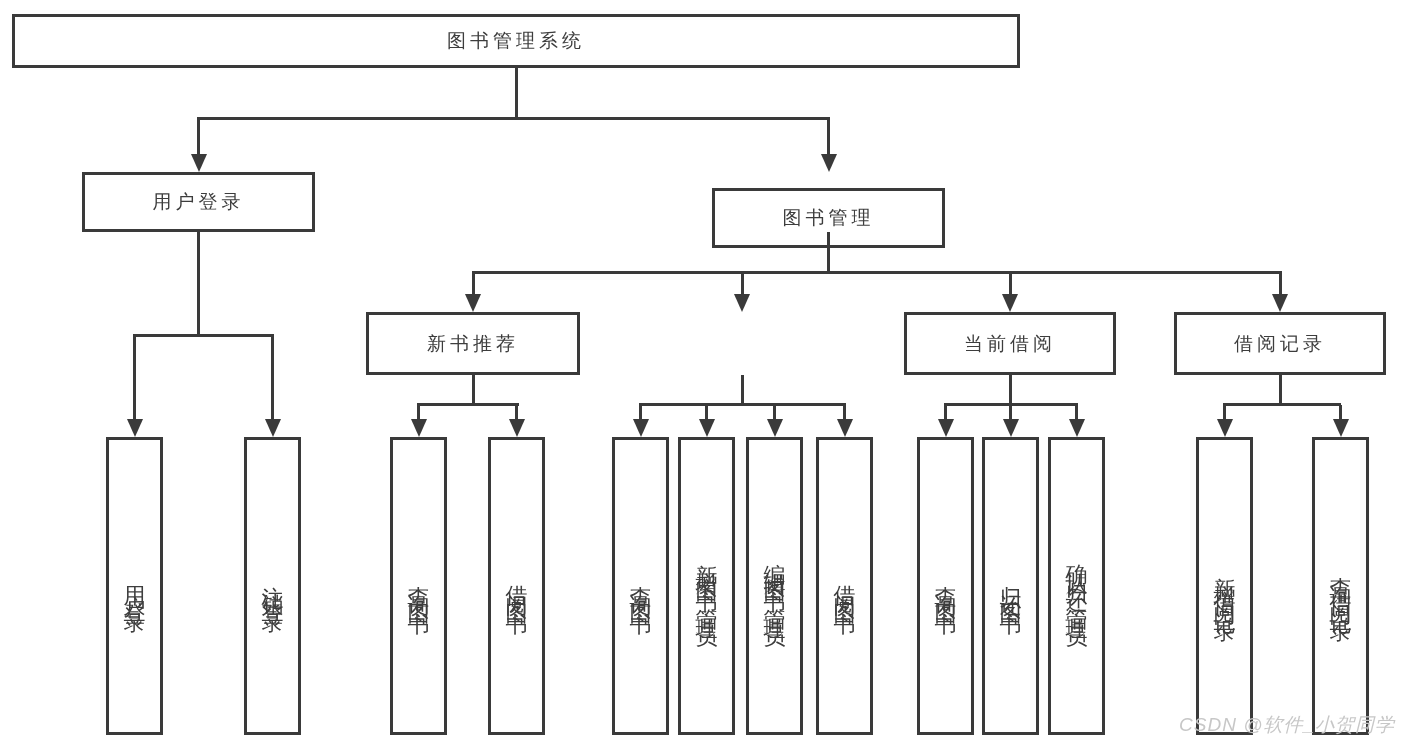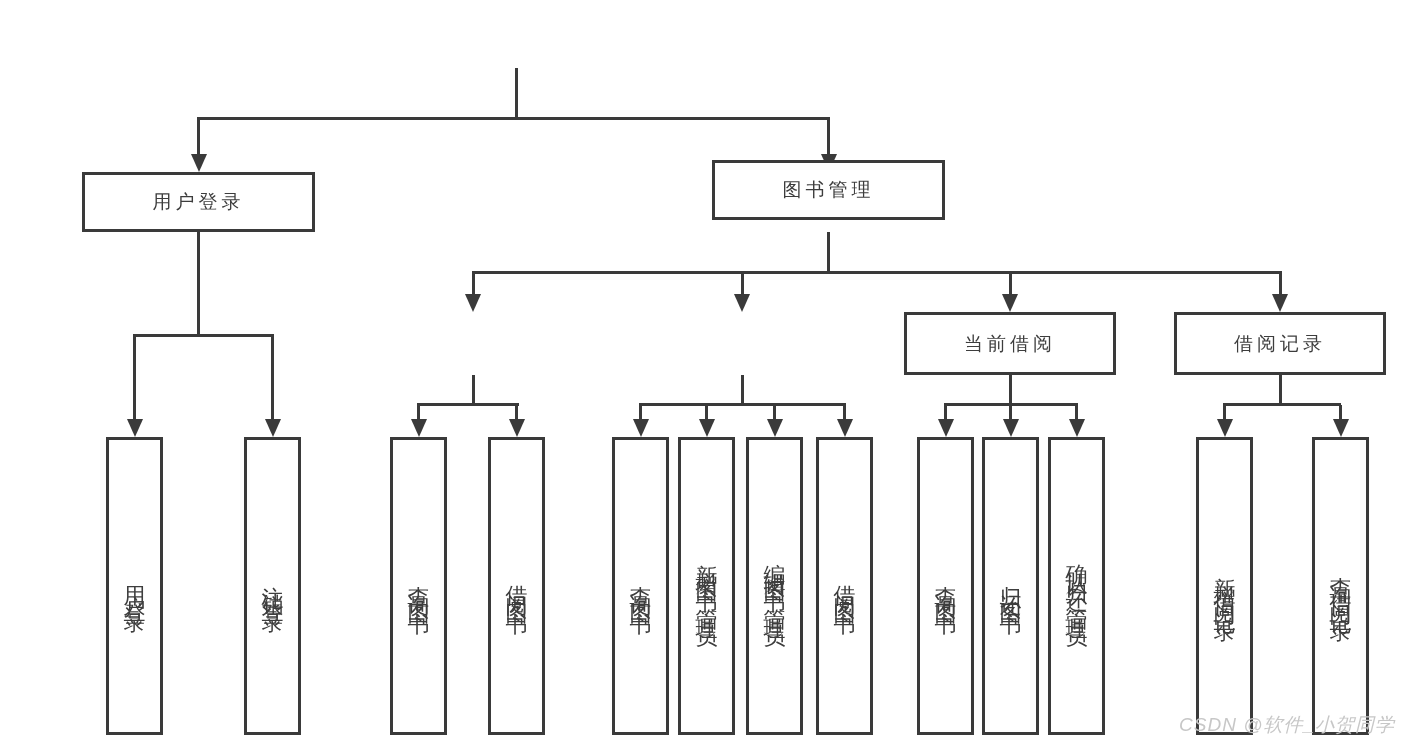--- a/index.html
+++ b/index.html
@@ -27,32 +27,35 @@
   #watermark{
     position:absolute;right:10px;top:712px;z-index:6;
     font-size:19px;color:#c7c7c7;letter-spacing:1px;white-space:nowrap;font-style:italic;
   }
 </style>
 </head>
 <body>
 
 <div id="stage">
 
+  <div class="box" style="left:12px;top:14px;width:1008px;height:54px;">
+    <span class="hlabel">图书管理系统</span>
+  </div>
 
   <div class="ln" style="left:514.5px;top:68px;width:3px;height:50px;"></div>
   <div class="ln" style="left:197px;top:116.5px;width:633px;height:3px;"></div>
   <div class="ln" style="left:197px;top:118px;width:3px;height:40px;"></div>
   <div class="ar" style="left:190.5px;top:154px;"></div>
   <div class="ln" style="left:827px;top:118px;width:3px;height:40px;"></div>
   <div class="ar" style="left:820.5px;top:154px;"></div>
 
   <div class="box" style="left:82px;top:172px;width:233px;height:60px;">
     <span class="hlabel">用户登录</span>
   </div>
-  <div class="box" style="left:712px;top:160px;width:233px;height:60px;">
+  <div class="box" style="left:712px;top:188px;width:233px;height:60px;">
     <span class="hlabel">图书管理</span>
   </div>
 
   <div class="ln" style="left:197px;top:232px;width:3px;height:105px;"></div>
   <div class="ln" style="left:133px;top:334px;width:141px;height:3px;"></div>
   <div class="ln" style="left:133px;top:336px;width:3px;height:85px;"></div>
   <div class="ar" style="left:126.5px;top:419px;"></div>
   <div class="ln" style="left:271px;top:336px;width:3px;height:85px;"></div>
   <div class="ar" style="left:264.5px;top:419px;"></div>
 
@@ -60,20 +63,23 @@
   <div class="ln" style="left:471.5px;top:271px;width:810px;height:3px;"></div>
   <div class="ln" style="left:471.5px;top:273px;width:3px;height:24px;"></div>
   <div class="ar" style="left:465px;top:294px;"></div>
   <div class="ln" style="left:740.5px;top:273px;width:3px;height:24px;"></div>
   <div class="ar" style="left:734px;top:294px;"></div>
   <div class="ln" style="left:1008.5px;top:273px;width:3px;height:24px;"></div>
   <div class="ar" style="left:1002px;top:294px;"></div>
   <div class="ln" style="left:1278.5px;top:273px;width:3px;height:24px;"></div>
   <div class="ar" style="left:1272px;top:294px;"></div>
 
+  <div class="box" style="left:366px;top:312px;width:214px;height:63px;">
+    <span class="hlabel">新书推荐</span>
+  </div>
   <div class="box" style="left:904px;top:312px;width:212px;height:63px;">
     <span class="hlabel">当前借阅</span>
   </div>
   <div class="box" style="left:1174px;top:312px;width:212px;height:63px;">
     <span class="hlabel">借阅记录</span>
   </div>
 
   <div class="ln" style="left:471.5px;top:375px;width:3px;height:31px;"></div>
   <div class="ln" style="left:417px;top:403px;width:102px;height:3px;"></div>
   <div class="ln" style="left:417px;top:405px;width:3px;height:16px;"></div>

